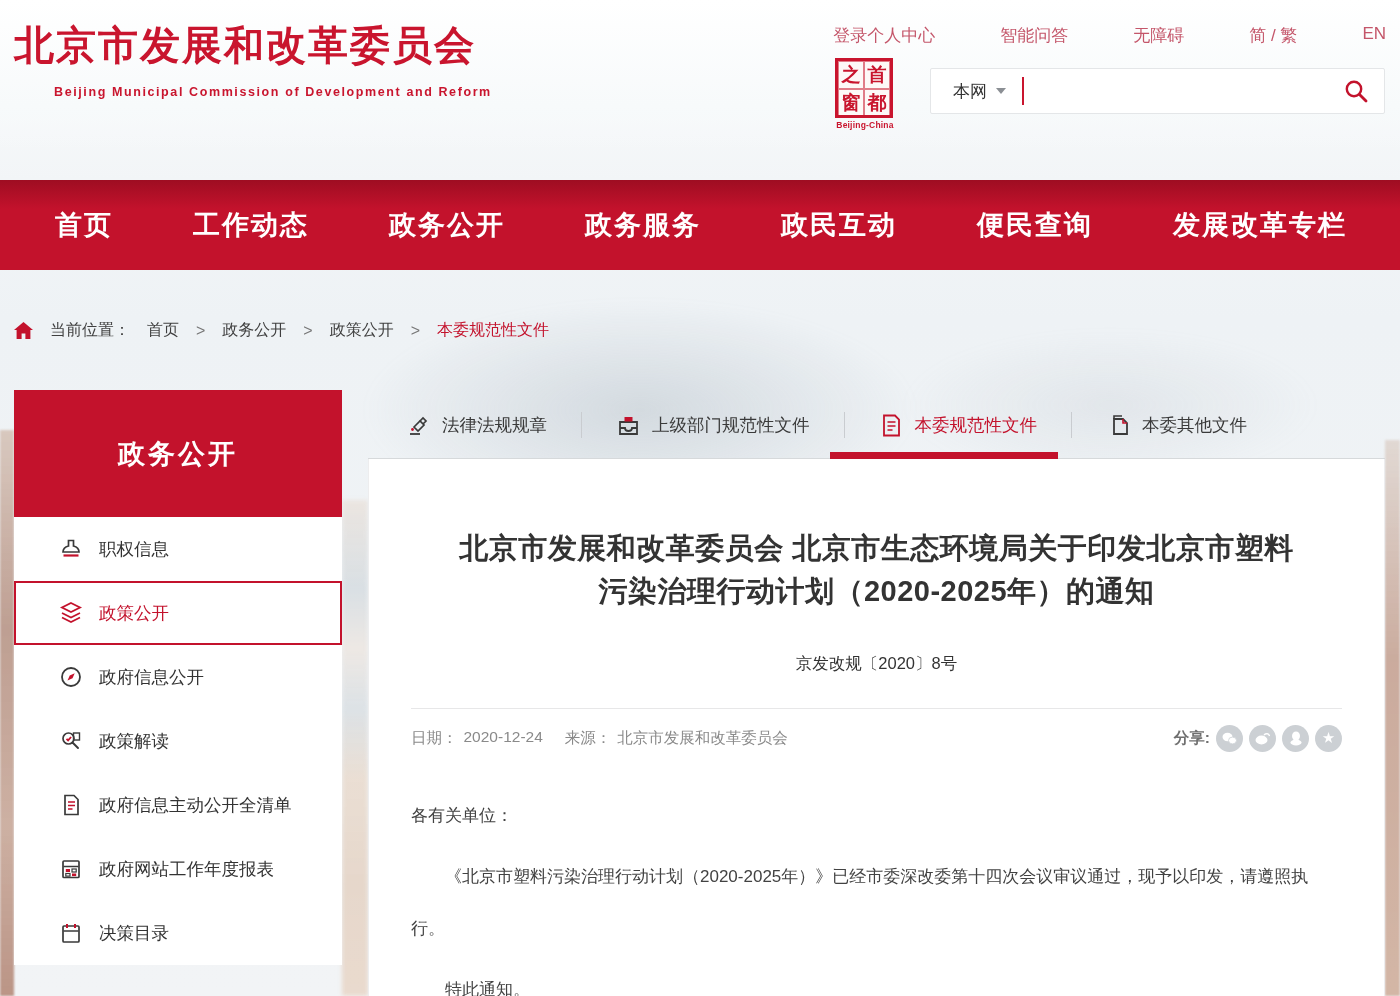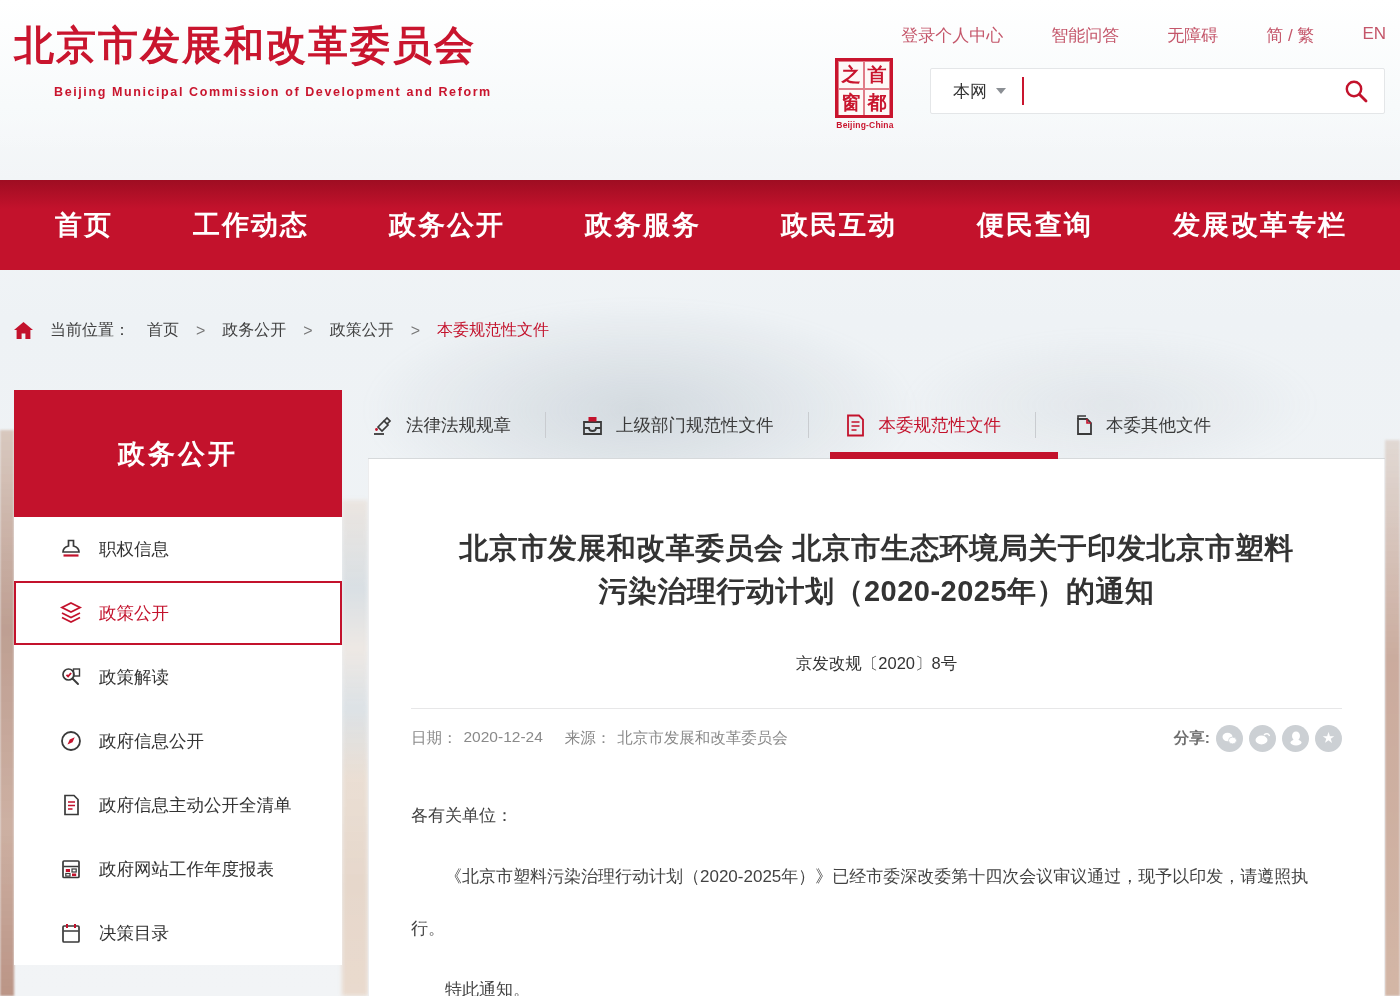--- a/index.html
+++ b/index.html
@@ -22,21 +22,21 @@
     background:linear-gradient(180deg, rgba(200,170,150,.35) 0%, rgba(165,100,70,.5) 40%, rgba(180,120,85,.5) 100%); filter:blur(1px); }
   .bg-gutter { left:342px; top:500px; width:26px; height:496px; opacity:.55;
     background:linear-gradient(180deg, rgba(225,195,170,.5) 0%, rgba(150,165,175,.45) 18%, rgba(230,200,175,.45) 30%, rgba(150,165,175,.4) 42%, rgba(215,160,110,.45) 56%, rgba(200,140,90,.5) 78%, rgba(210,150,100,.5) 100%); filter:blur(2px); }
 
   
   .header { position:absolute; left:0; top:0; width:1400px; height:150px;
     background:linear-gradient(180deg,#ffffff 0%,#f7fafb 70%,rgba(247,250,251,0) 100%); }
   .logo { position:absolute; left:14px; top:18px; }
   .logo-cn { font-size:40px; font-weight:bold; color:#c9152e; letter-spacing:2px; }
   .logo-en { margin-top:12px; font-size:12.5px; font-weight:bold; color:#c9152e; letter-spacing:1.6px;padding-left:40px; }
-  .top-links { position:absolute; right:14px; top:24px; display:flex; gap:48px;
+  .top-links { position:absolute; right:14px; top:24px; display:flex; gap:65px;
     font-size:17px; color:#c4566a; }
   .top-links span { cursor:pointer; white-space:nowrap; }
 
   .seal { position:absolute; left:835px; top:58px; width:60px; text-align:center; }
   .seal-box { width:58px; height:60px; border:3px solid #c9152e; display:grid;
     grid-template-columns:1fr 1fr; grid-template-rows:1fr 1fr; background:#fdf8f7; }
   .seal-box div { display:flex; align-items:center; justify-content:center;
     font-size:19px; font-weight:bold; color:#c9152e; border:0.5px solid rgba(201,21,46,.55); }
   .seal-caption { margin-top:2px; font-size:8.5px; font-weight:bold; color:#c9152e; letter-spacing:.2px; }
 
@@ -69,21 +69,21 @@
   .sidebar { position:absolute; left:14px; top:390px; width:328px; }
   .sidebar-header { height:127px; background:#c3122c; display:flex; align-items:center;
     justify-content:center; color:#fff; font-size:27px; font-weight:bold; letter-spacing:3px; }
   .sidebar-menu { background:#fff; }
   .menu-item { height:64px; display:flex; align-items:center; padding-left:42px; gap:15px;
     border:2px solid transparent; font-size:17.5px; color:#333; cursor:pointer; background:#fff; }
   .menu-item.active { border-color:#c3122c; color:#c3122c; }
   .menu-item .mi-icon { width:26px; height:26px; flex:0 0 26px; display:flex; align-items:center; justify-content:center; }
 
   
-  .tabs { position:absolute; left:370px; top:406px; display:flex; align-items:center; height:38px; }
+  .tabs { position:absolute; left:406px; top:406px; display:flex; align-items:center; height:38px; }
   .tab { display:flex; align-items:center; gap:11px; font-size:17.5px; color:#3a3a3a;
     cursor:pointer; white-space:nowrap; }
   .tab.active { color:#c3122c; }
   .tab-sep { width:1px; height:26px; background:#c9ccd0; margin:0 34px; }
   .tab-hairline { position:absolute; left:368px; top:458px; width:1017px; height:1px; background:#d6d9db; }
   .tab-underline { position:absolute; left:830px; top:452px; width:228px; height:7px; background:#c3122c; }
 
   
   .panel { position:absolute; left:368px; top:459px; width:1017px; height:600px;
     background:#fff; border:1px solid #ededee; border-top:none; padding:68px 42px 0; }
@@ -203,37 +203,37 @@
             <path d="M4 13 l9 4.5 9-4.5" fill="none" stroke="#c3122c" stroke-width="1.8"></path>
             <path d="M4 17.5 l9 4.5 9-4.5" fill="none" stroke="#c3122c" stroke-width="1.8"></path>
           </svg>
       </span>
       <span>政策公开</span>
     </div>
 
     <div class="menu-item">
       <span class="mi-icon">
         <svg width="24" height="24" viewBox="0 0 24 24">
+            <circle cx="12" cy="12" r="9" fill="none" stroke="#3a3a3a" stroke-width="1.8"></circle>
+            <path d="M8.5 15.5 l2.2-5 5-2.2-2.2 5 Z" fill="#c3122c"></path>
+          </svg>
+      </span>
+      <span>政府信息公开</span>
+    </div>
+
+    <div class="menu-item">
+      <span class="mi-icon">
+        <svg width="24" height="24" viewBox="0 0 24 24">
             <circle cx="9.5" cy="9.5" r="5.5" fill="none" stroke="#3a3a3a" stroke-width="1.7"></circle>
             <path d="M13.5 13.5 l5.5 5.5" stroke="#3a3a3a" stroke-width="1.9" stroke-linecap="round"></path>
             <path d="M7.5 9.8 l1.6 1.6 3-3.4" fill="none" stroke="#c3122c" stroke-width="1.8"></path>
             <rect x="14.5" y="4" width="6" height="7" fill="none" stroke="#3a3a3a" stroke-width="1.4"></rect>
           </svg>
       </span>
       <span>政策解读</span>
-    </div>
-
-    <div class="menu-item">
-      <span class="mi-icon">
-        <svg width="24" height="24" viewBox="0 0 24 24">
-            <circle cx="12" cy="12" r="9" fill="none" stroke="#3a3a3a" stroke-width="1.8"></circle>
-            <path d="M8.5 15.5 l2.2-5 5-2.2-2.2 5 Z" fill="#c3122c"></path>
-          </svg>
-      </span>
-      <span>政府信息公开</span>
     </div>
 
     <div class="menu-item">
       <span class="mi-icon">
         <svg width="24" height="24" viewBox="0 0 24 24">
             <path d="M6 2.5 h9 l4 4 V21.5 H6 Z" fill="none" stroke="#3a3a3a" stroke-width="1.7"></path>
             <path d="M9 9 h7 M9 12.5 h7 M9 16 h4.5" stroke="#c3122c" stroke-width="1.6"></path>
           </svg>
       </span>
       <span>政府信息主动公开全清单</span>

